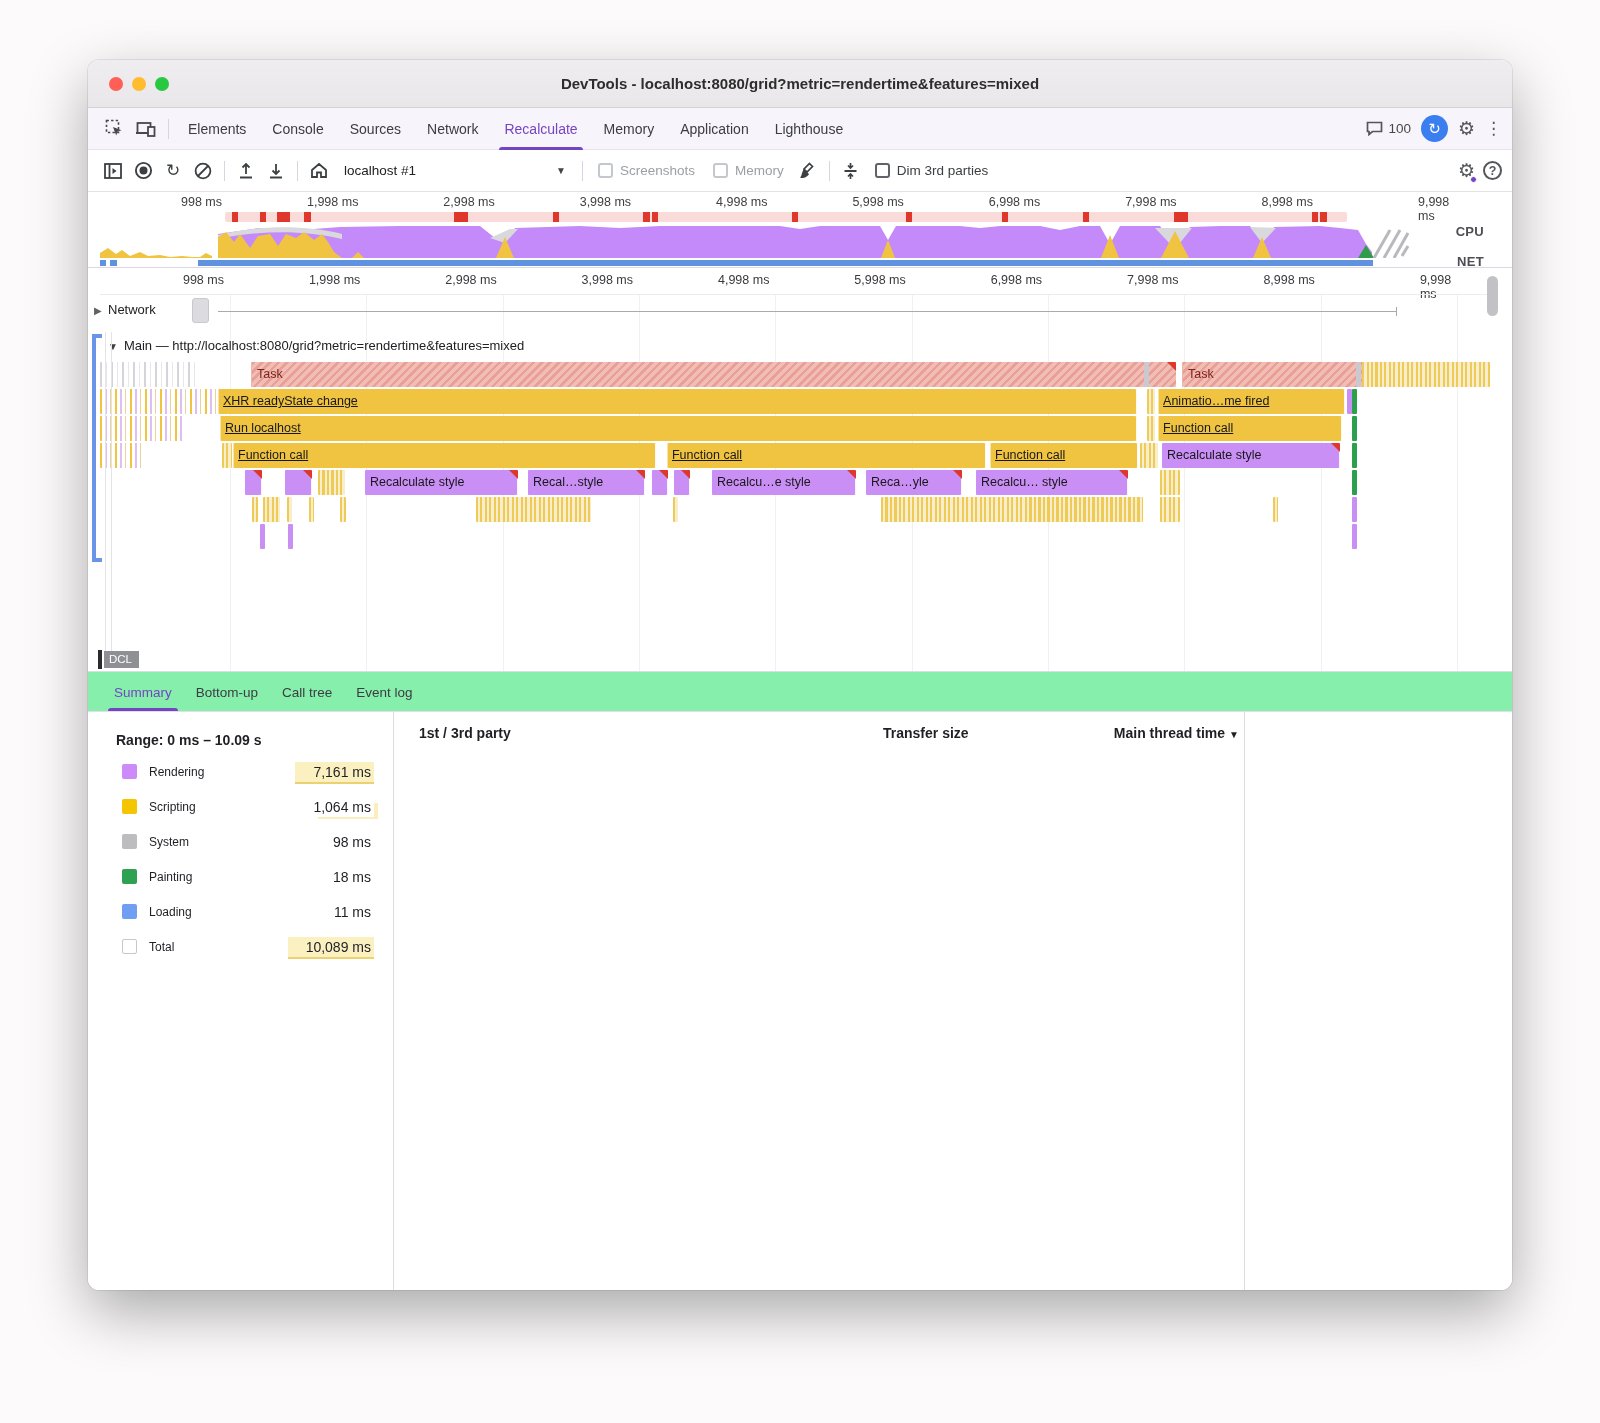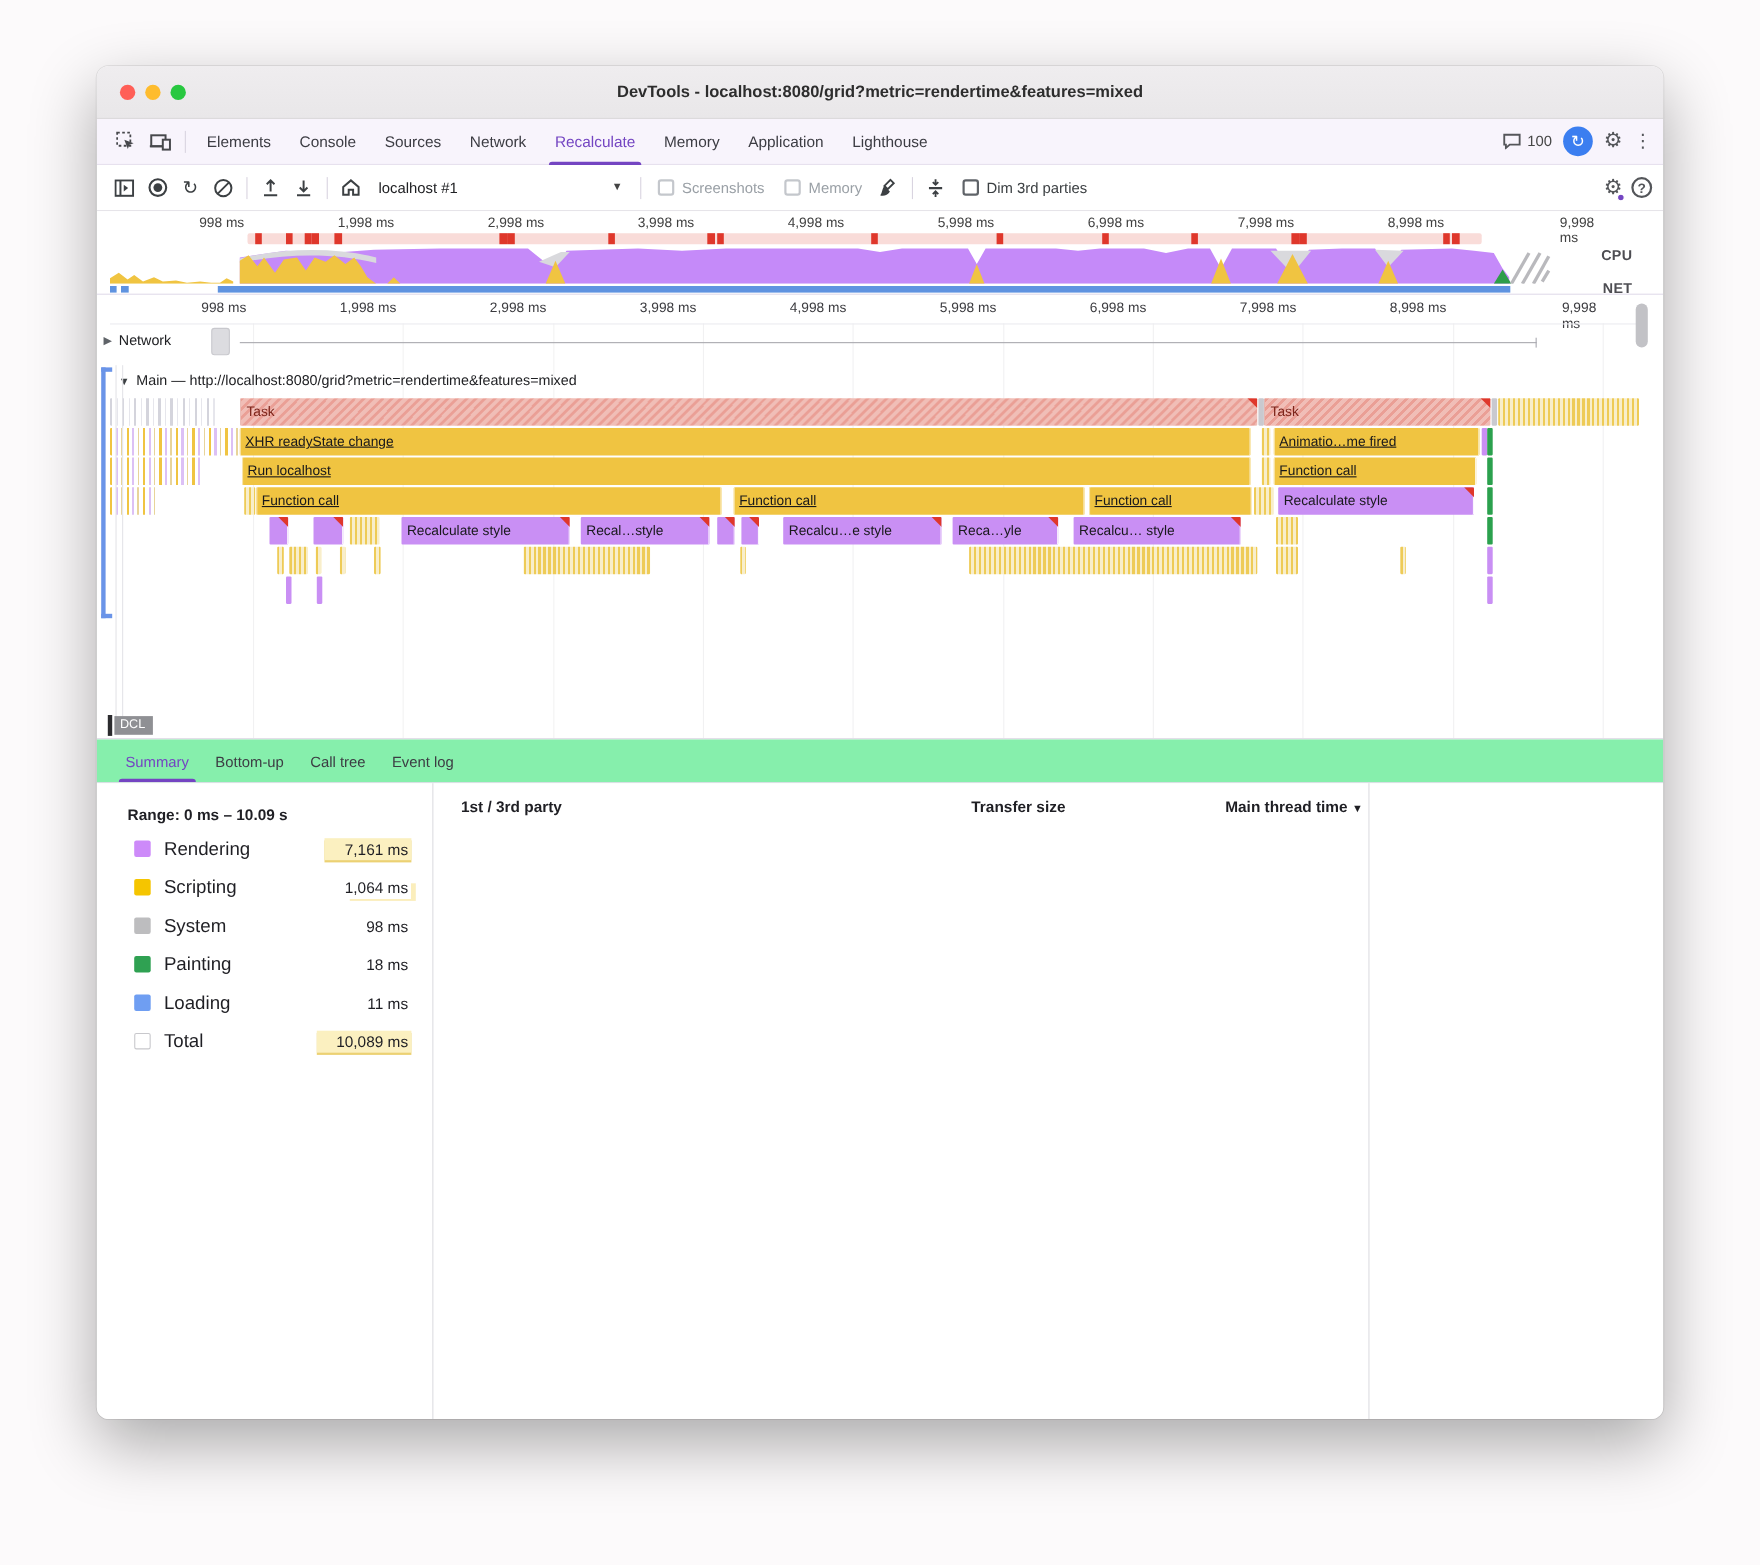--- a/index.html
+++ b/index.html
@@ -61,21 +61,21 @@
   .net-handle { position:absolute; left:92px; top:2px; width:17px; height:25px; background:#dcdce0; border:1px solid #c8c8cd; border-radius:3px; }
   .net-line { position:absolute; top:15px; height:1px; background:#a9a9af; }
   .net-line::after { content:""; position:absolute; right:0; top:-4px; width:1px; height:9px; background:#a9a9af; }
   .main-hdr { position:absolute; left:8px; top:70px; font-size:13px; color:#202124; }
   .main-hdr .tri { font-size:10px; color:#3c4043; margin-right:6px; }
   .flame { position:absolute; left:0; top:94px; width:100%; }
   .frow { position:absolute; left:0; width:100%; height:26px; }
   .bar { position:absolute; top:0; height:25px; line-height:25px; font-size:12.5px; color:#18181b;
     white-space:nowrap; overflow:hidden; padding-left:5px; border-radius:1px; }
   .bar.task { background:repeating-linear-gradient(135deg, rgba(217,74,58,.34) 0 2.5px, rgba(217,74,58,.10) 2.5px 6px), #f3cbc5;
-    color:#7c241a; border-left:1px solid #e7b7b0; }
+    color:#7c241a; border-left:1px solid #e7b7b0;margin-left:33px; }
   .bar.script { background:#f0c441; box-shadow:inset -1px 0 0 rgba(255,255,255,.9), inset 1px 0 0 rgba(255,255,255,.55);text-decoration:underline; }
   .bar.render { background:#c98ff4; box-shadow:inset -1px 0 0 rgba(255,255,255,.9); }
   .bar.ystripe { background:repeating-linear-gradient(90deg, #eecb56 0 2px, #f8eecb 2px 4.5px); }
   .bar.cgray { background:repeating-linear-gradient(90deg, #d4d4dc 0 2px, rgba(0,0,0,0) 2px 6px, #e6e6ec 6px 7px, rgba(0,0,0,0) 7px 11px); }
   .bar.cmix { background:repeating-linear-gradient(90deg, #f0c441 0 2px, rgba(0,0,0,0) 2px 5px, #dcc0f5 5px 7px, rgba(0,0,0,0) 7px 10px, #e8d49a 10px 11px, rgba(0,0,0,0) 11px 15px); }
   .bar.sgreen { background:#2ba14e; }
   .bar.spurple { background:#c98ff4; }
   .bar.sgray { background:#c9c9cf; }
   .bar.tri::after { content:""; position:absolute; top:0; right:0;
     border-top:9px solid #df372b; border-left:9px solid transparent; }
@@ -91,21 +91,21 @@
   .btab { position:relative; padding:9px 12px 11px; font-size:13.5px; color:#3c3c43; }
   .btab.active { color:#7445c2; }
   .btab.active::after { content:""; position:absolute; left:6px; right:6px; bottom:0; height:3px; background:#7445c2; border-radius:3px 3px 0 0; }
   
   .bottom { position:relative; height:660px; background:#fff; }
   .bdiv { position:absolute; top:0; bottom:0; width:1px; background:#dddde1; }
   .sumpane { position:absolute; left:12px; top:0; width:292px; }
   .range { margin:20px 0 6px 16px; font-size:14px; font-weight:bold; color:#1f1f24; }
   .legrow { position:relative; height:35px; display:flex; align-items:center; padding-left:22px; }
   .swatch { width:15px; height:15px; border-radius:2px; margin-right:12px; flex:none; }
-  .legname { font-size:17px; color:#1f1f24; }
+  .legname { font-size:12px; color:#1f1f24; }
   .legval { position:absolute; right:18px; font-size:14px; color:#1f1f24; padding:2px 3px; }
   .legval.full { background:#fbf0c0; box-shadow:0 2px 0 #ecd173;padding-left:18px; }
   .legval.part { box-shadow:6px 4px 0 -2px #fbeebc; }
   
   .tablepane { position:absolute; left:327px; top:0; width:828px; font-size:14px; color:#1f1f24; }
   .trow { position:relative; height:35px; display:flex; align-items:center; }
   .trow.head { height:42px; font-weight:bold; }
   .trow.body { border-bottom:1px solid #ececf0; }
   .trow.body:first-of-type { border-top:1px solid #ececf0; }
   .c-name { flex:1; padding-left:4px; display:flex; align-items:center; gap:8px; }

